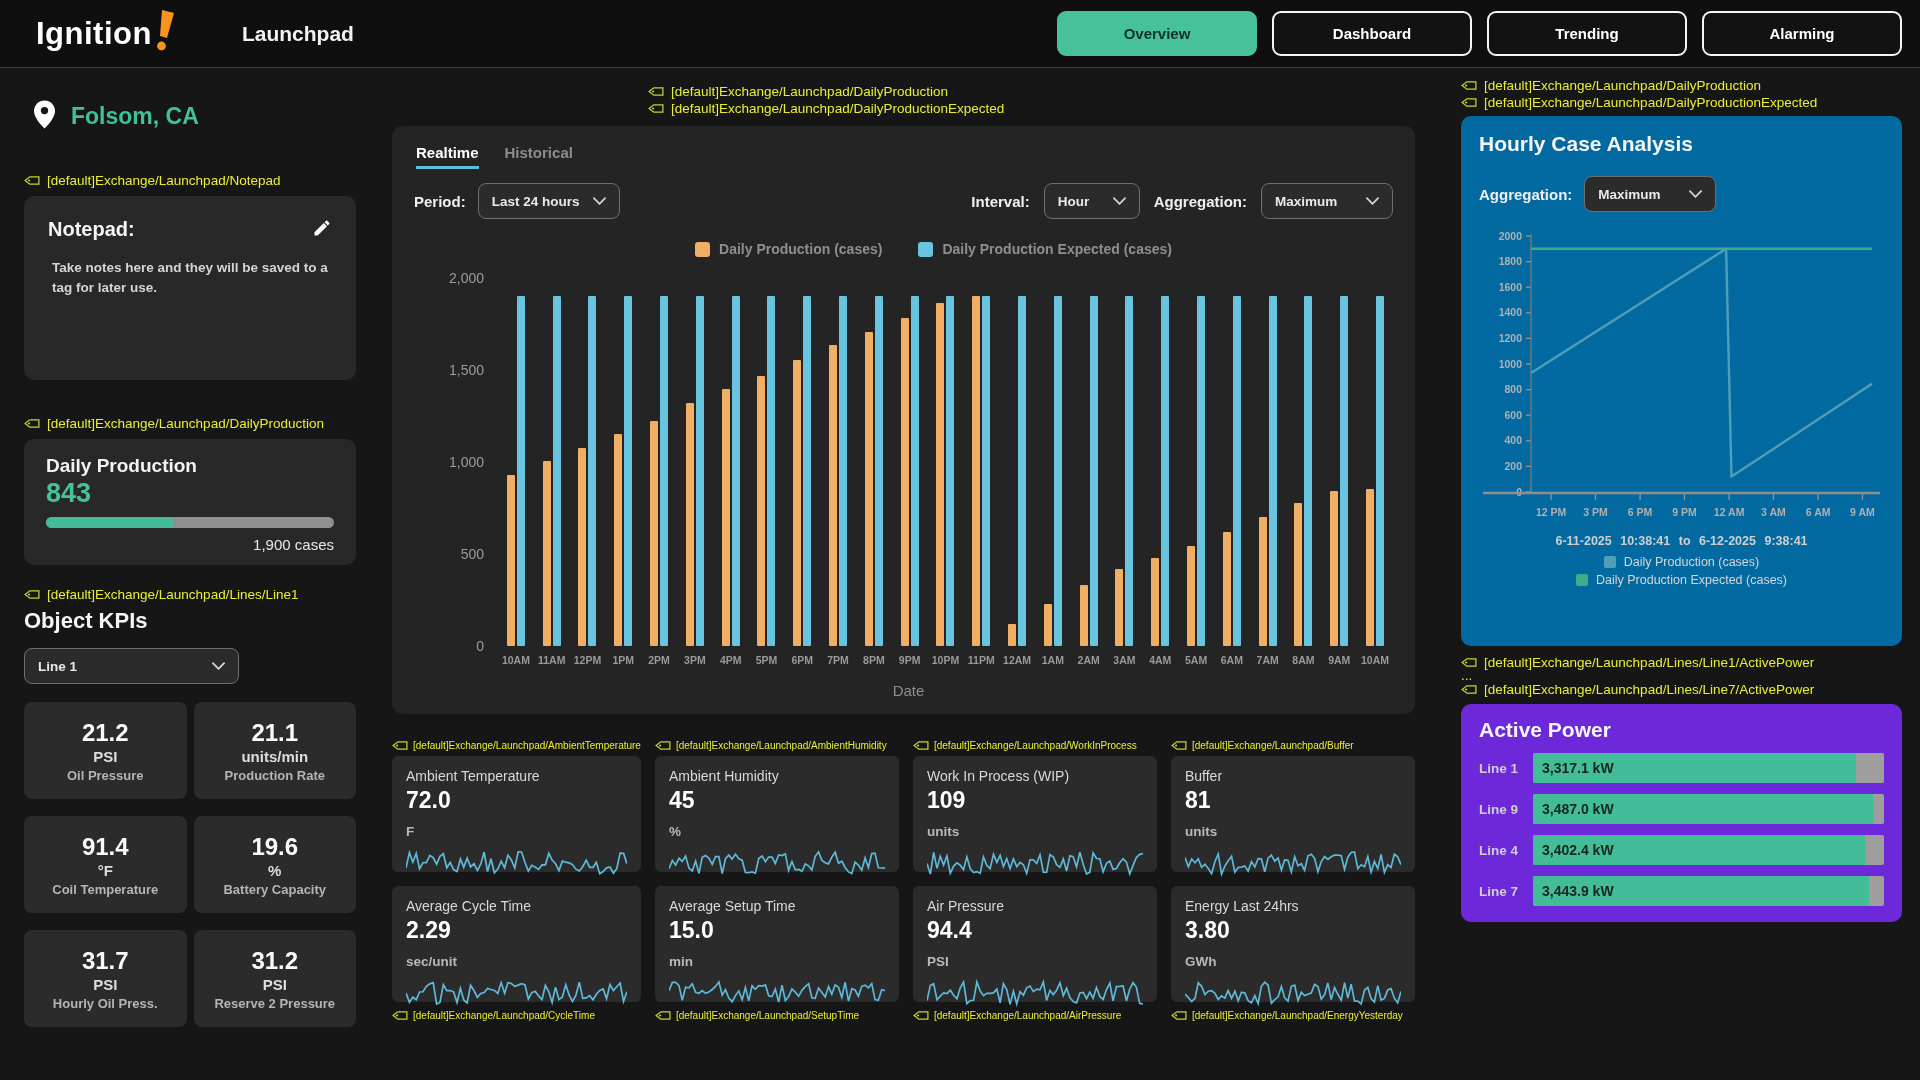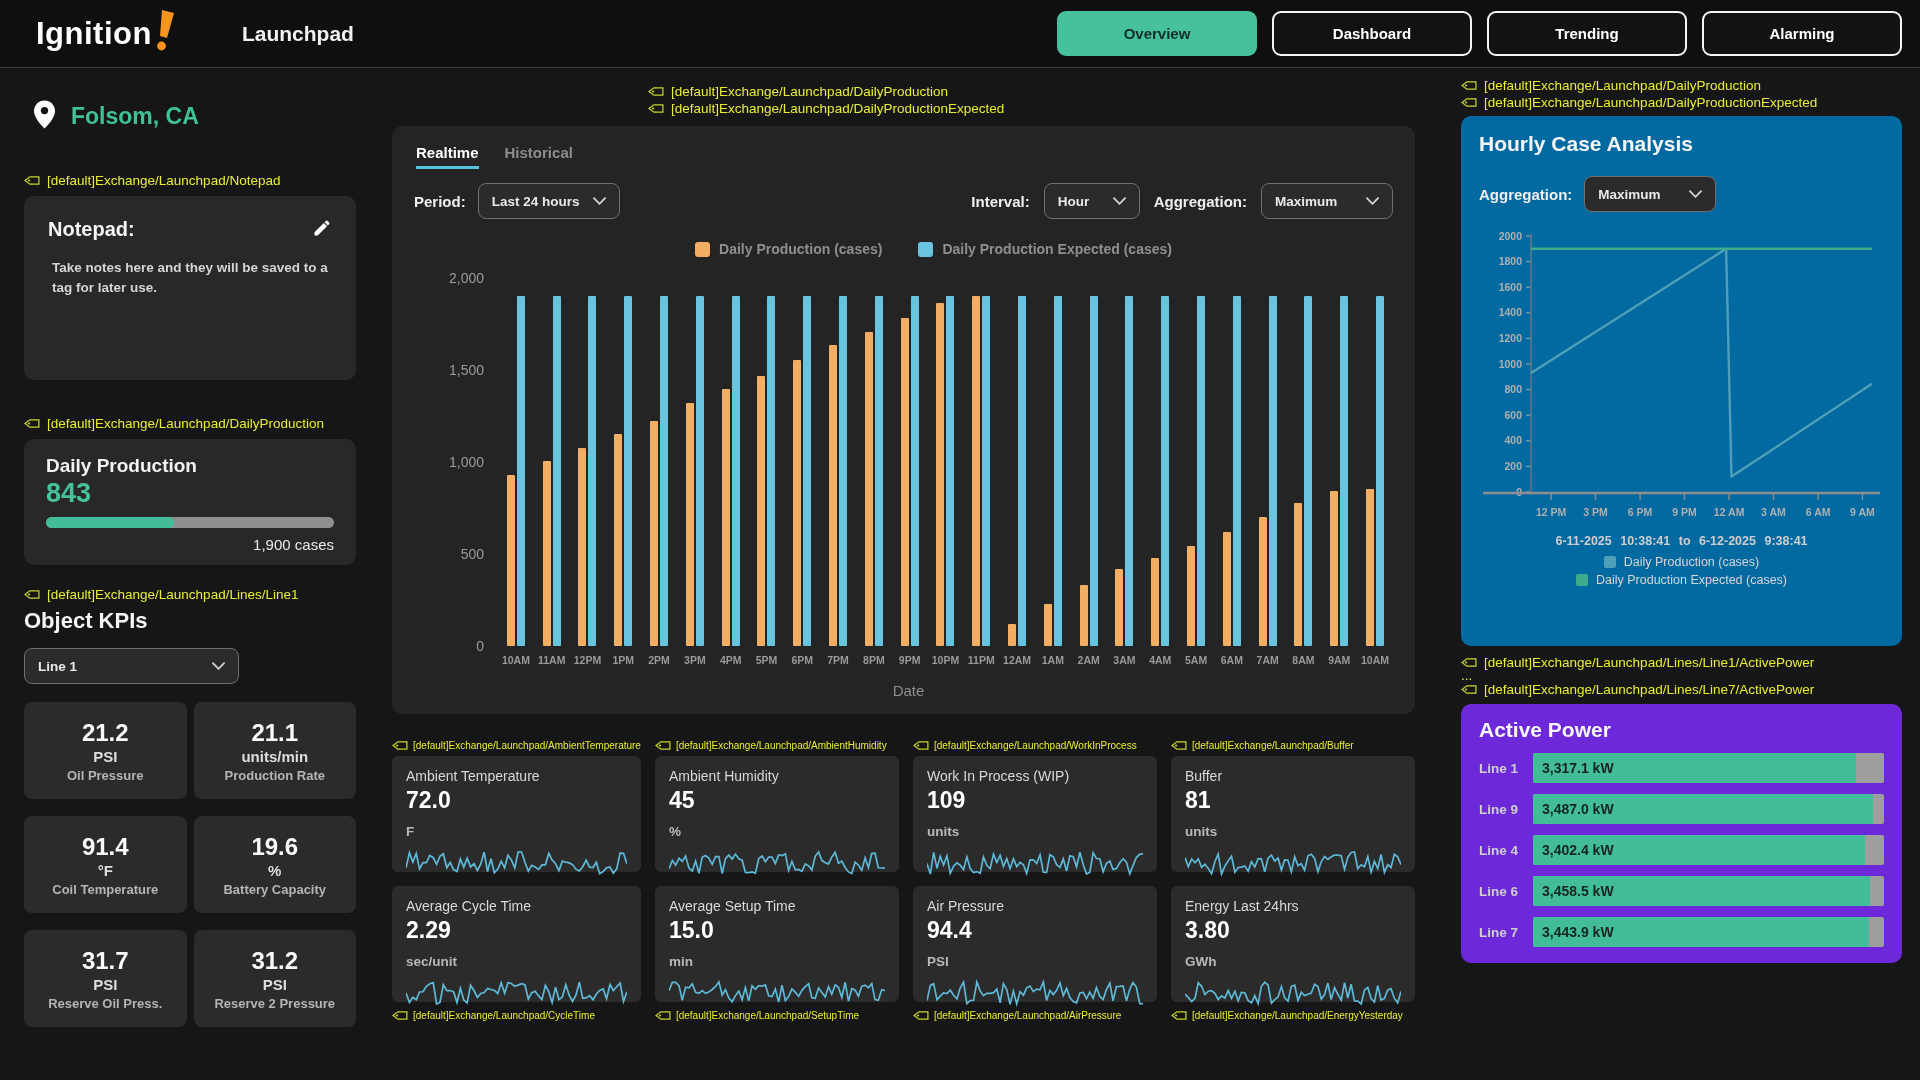--- a/index.html
+++ b/index.html
@@ -219,21 +219,21 @@
         <div class="kpi-label">Coil Temperature</div>
       </div>
       <div class="kpi">
         <div class="kpi-value">19.6</div>
         <div class="kpi-unit">%</div>
         <div class="kpi-label">Battery Capacity</div>
       </div>
       <div class="kpi">
         <div class="kpi-value">31.7</div>
         <div class="kpi-unit">PSI</div>
-        <div class="kpi-label">Reserve Oil Press.</div>
+        <div class="kpi-label">Hourly Oil Press.</div>
       </div>
       <div class="kpi">
         <div class="kpi-value">31.2</div>
         <div class="kpi-unit">PSI</div>
         <div class="kpi-label">Reserve 2 Pressure</div>
       </div>
     </div>
 </div>
 
 <div class="centercol">
@@ -741,26 +741,20 @@
             <div class="pw-fill" style="width: 96.9%;">3,487.0 kW</div>
           </div>
         </div>
         <div class="pw-row">
           <span class="pw-label">Line 4</span>
           <div class="pw-bar">
             <div class="pw-fill" style="width: 94.5%;">3,402.4 kW</div>
           </div>
         </div>
         <div class="pw-row">
-          <span class="pw-label">Line 6</span>
-          <div class="pw-bar">
-            <div class="pw-fill" style="width: 96.1%;">3,458.5 kW</div>
-          </div>
-        </div>
-        <div class="pw-row">
           <span class="pw-label">Line 7</span>
           <div class="pw-bar">
             <div class="pw-fill" style="width: 95.7%;">3,443.9 kW</div>
           </div>
         </div>
       </div>
   </div>
 </div>
 
 </body></html>

